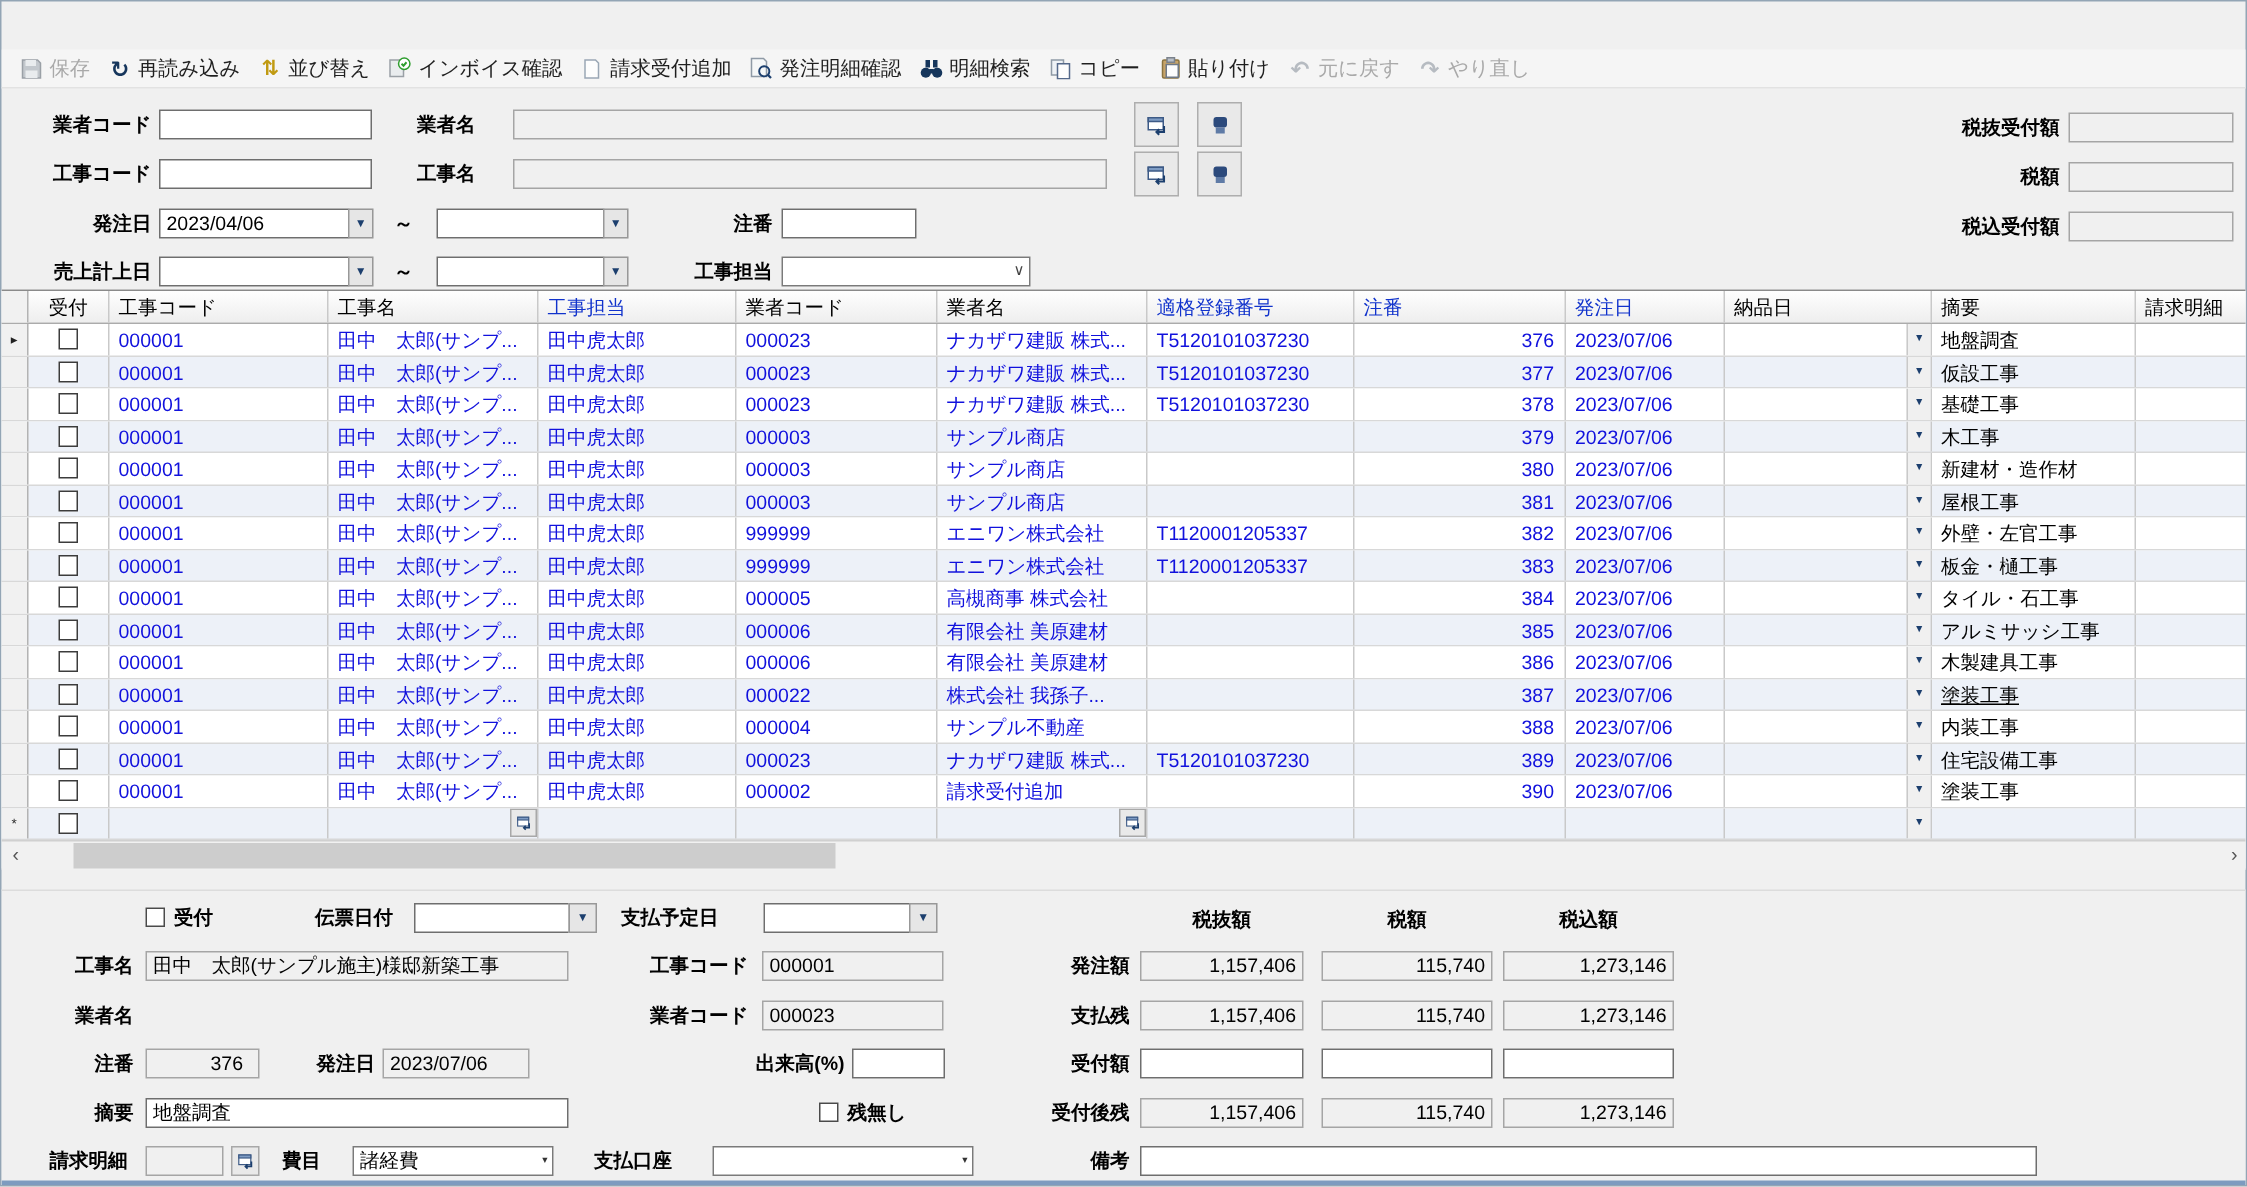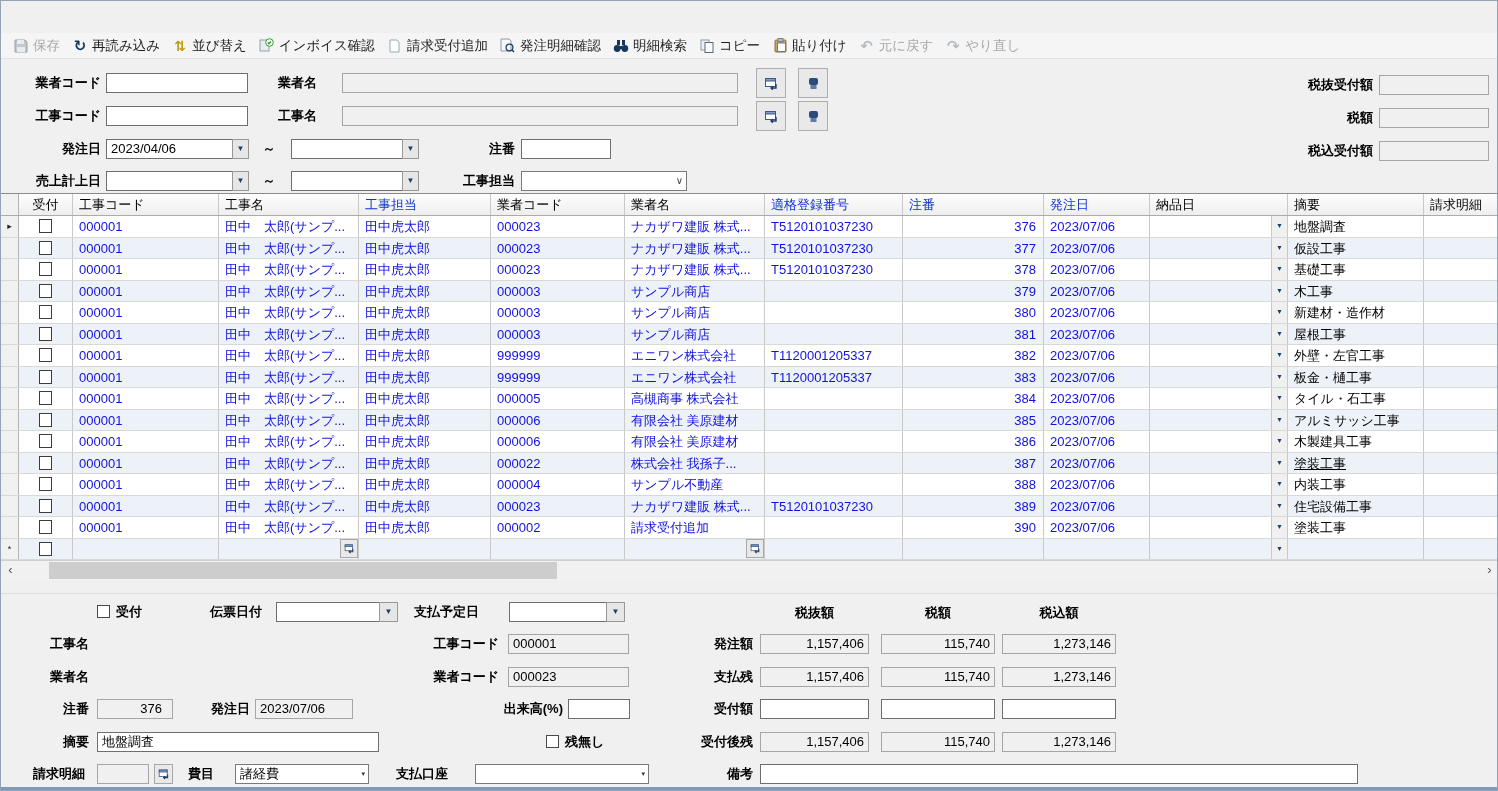--- a/index.html
+++ b/index.html
@@ -578,20 +578,21 @@
     <div class="inp" style="left:275px;top:8px;width:104px;"></div>
     <div class="arrowbtn" style="left:378px;top:8px;width:19px;">▼</div>
     <div class="lbl" style="left:410px;top:8px;width:68px;">支払予定日</div>
     <div class="inp" style="left:508px;top:8px;width:98px;"></div>
     <div class="arrowbtn" style="left:605px;top:8px;width:19px;">▼</div>
     <div class="amt-h" style="left:759px;top:10px;width:109px;">税抜額</div>
     <div class="amt-h" style="left:880px;top:10px;width:114px;">税額</div>
     <div class="amt-h" style="left:1001px;top:10px;width:114px;">税込額</div>
 
     <div class="lbl" style="left:20px;top:40px;width:68px;">工事名</div>
+    <div class="inp ro" style="left:96px;top:40px;width:282px;">田中　太郎(サンプル施主)様邸新築工事</div>
     <div class="lbl" style="left:420px;top:40px;width:78px;">工事コード</div>
     <div class="inp ro" style="left:507px;top:40px;width:121px;">000001</div>
     <div class="lbl" style="left:660px;top:40px;width:92px;">発注額</div>
     <div class="inp ro num" style="left:759px;top:40px;width:109px;">1,157,406</div>
     <div class="inp ro num" style="left:880px;top:40px;width:114px;">115,740</div>
     <div class="inp ro num" style="left:1001px;top:40px;width:114px;">1,273,146</div>
 
     <div class="lbl" style="left:20px;top:73px;width:68px;">業者名</div>
     <div class="lbl" style="left:420px;top:73px;width:78px;">業者コード</div>
     <div class="inp ro" style="left:507px;top:73px;width:121px;">000023</div>

